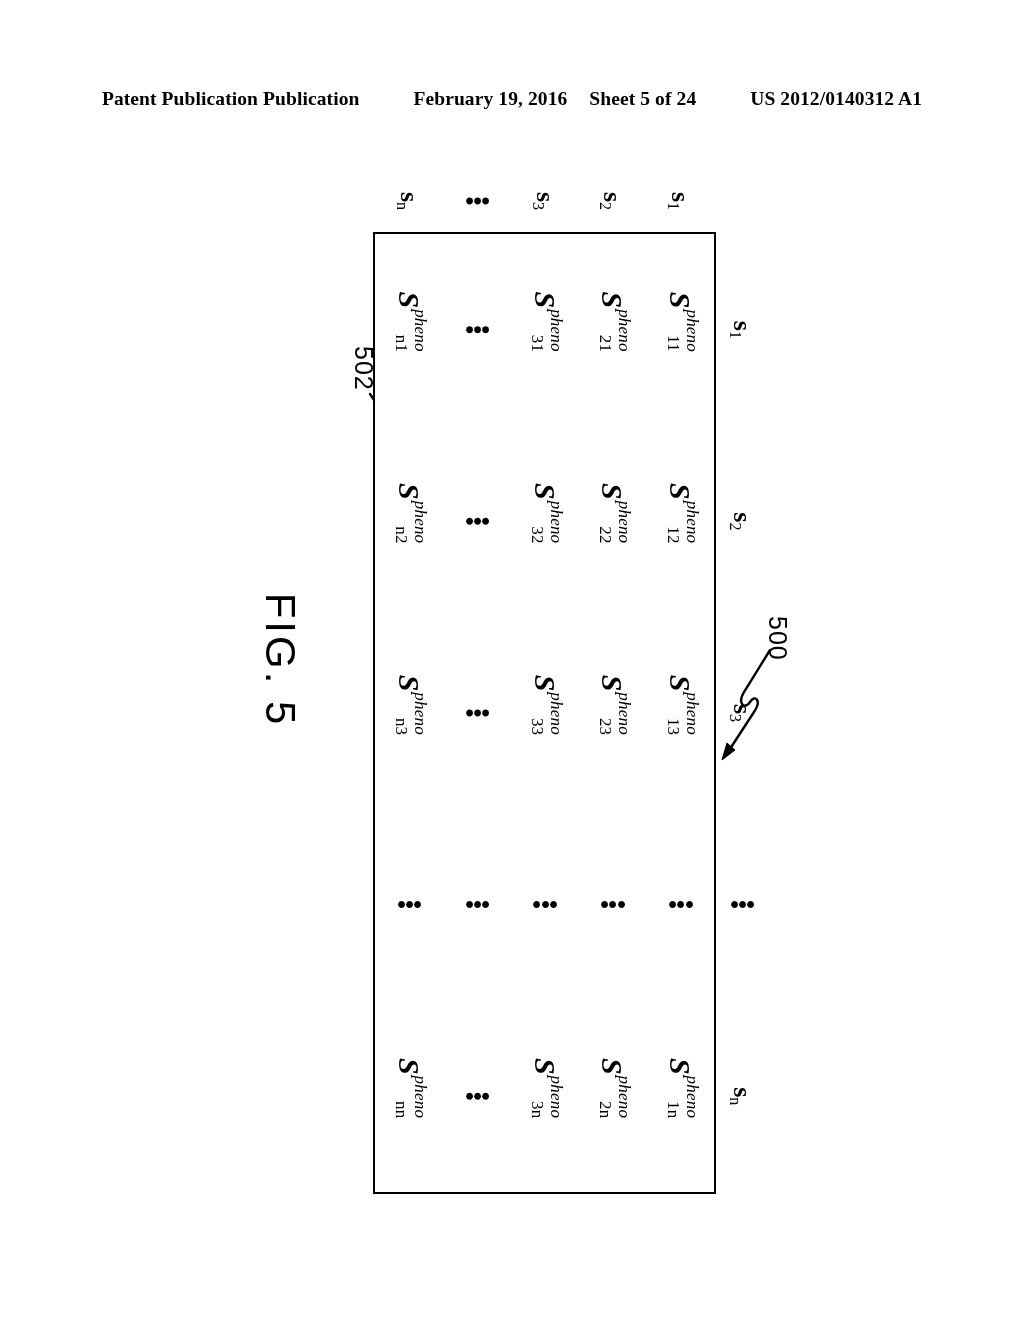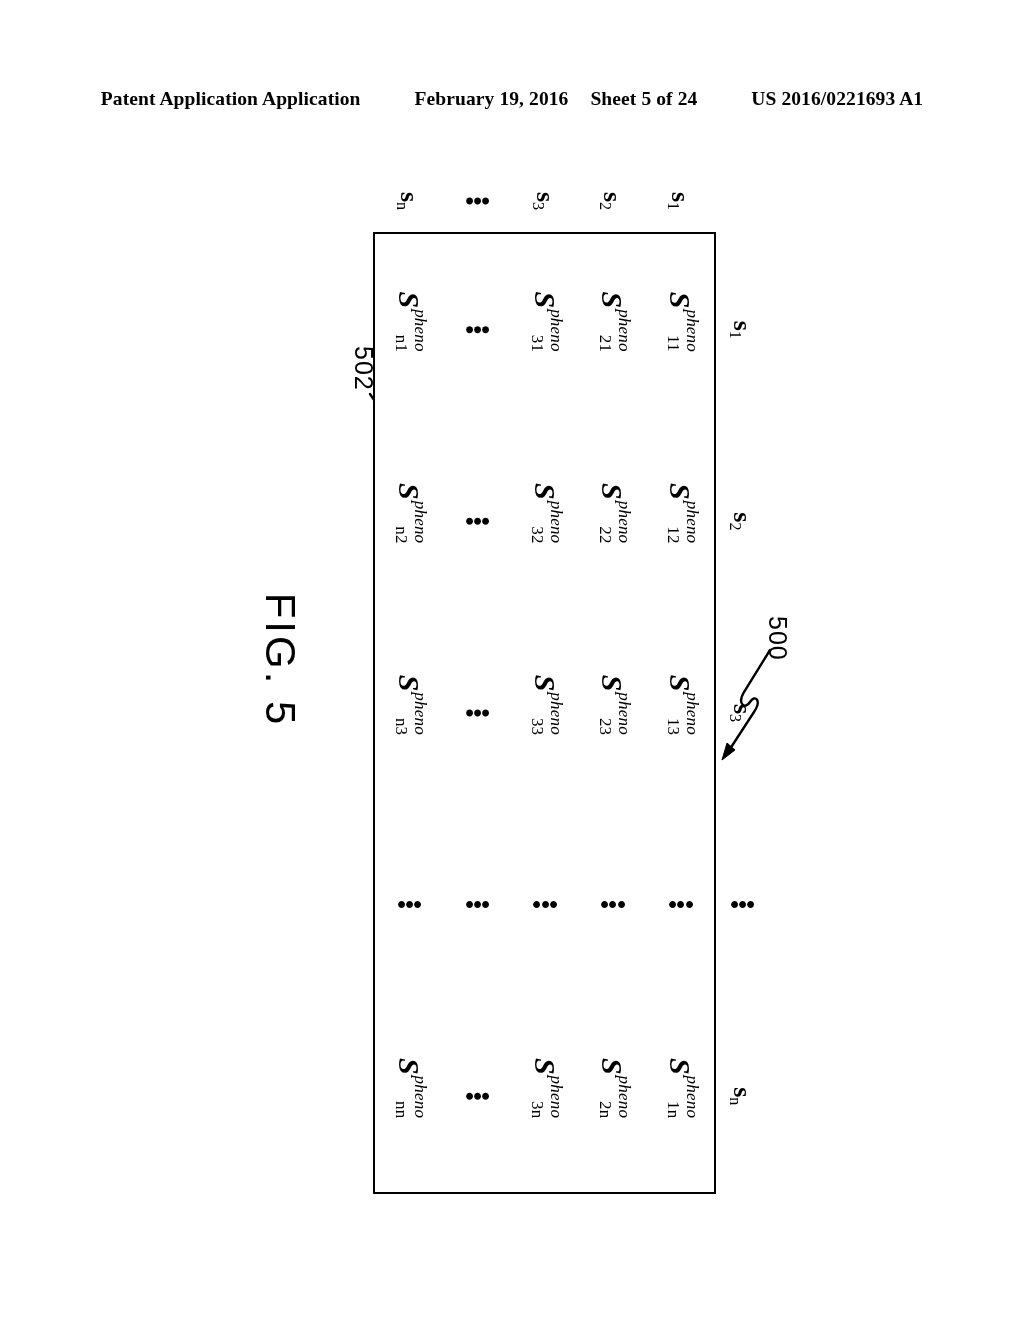--- a/index.html
+++ b/index.html
@@ -182,27 +182,27 @@
     font-size: 42px;
     letter-spacing: 3px;
     color: #000000;
     white-space: nowrap;
   }
 </style>
 </head>
 <body>
 
 <div class="page-header">
-  <span class="seg">Patent Application Application</span>
+  <span class="seg">Patent Publication Publication</span>
   <span class="hdr-gap-a"></span>
   <span class="seg">February 19, 2016</span>
   <span class="hdr-gap-b"></span>
   <span class="seg">Sheet 5 of 24</span>
   <span class="hdr-gap-c"></span>
-  <span class="seg">US 2016/0221693 A1</span>
+  <span class="seg">US 2012/0140312 A1</span>
 </div>
 
 <div class="fig-stage">
 
   <div class="ref ref-500">500</div>
   <svg class="leader leader-500" viewBox="0 0 120 70">
     <path d="M2,8 L44,34 C56,41 62,33 54,28 C46,23 52,16 64,24 L104,50" fill="none" stroke="#000000" stroke-width="2.4" stroke-linecap="round"></path>
     <path d="M112,56 L95,51 L102,43 Z" fill="#000000" stroke="#000000" stroke-width="1"></path>
   </svg>
 

